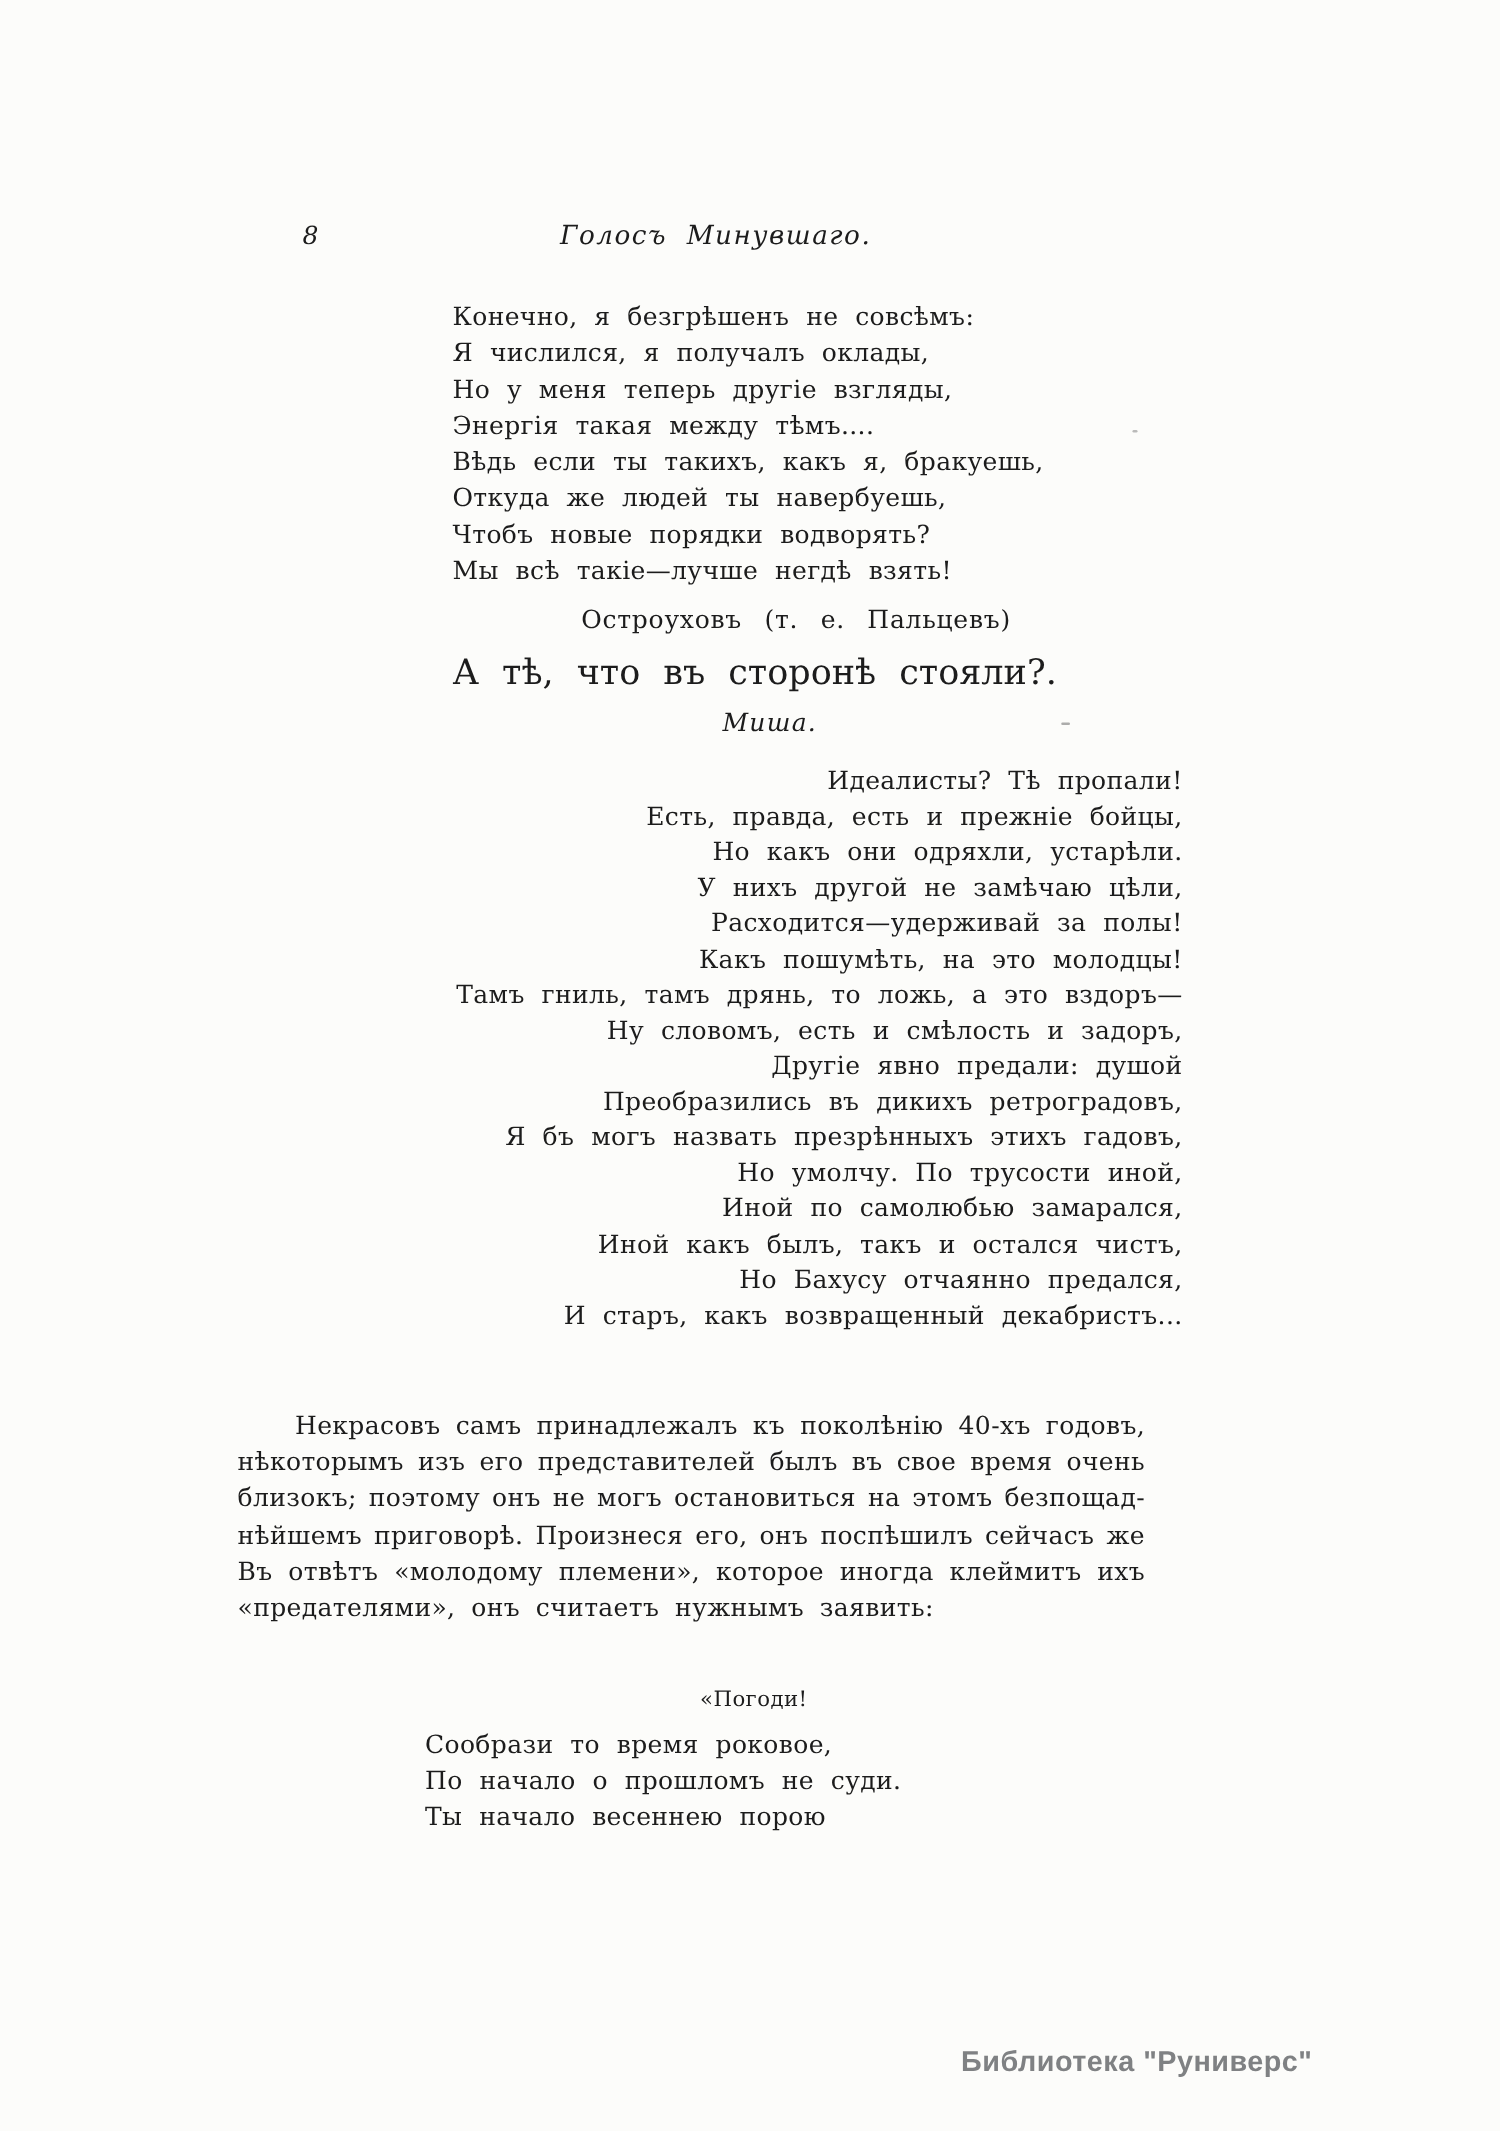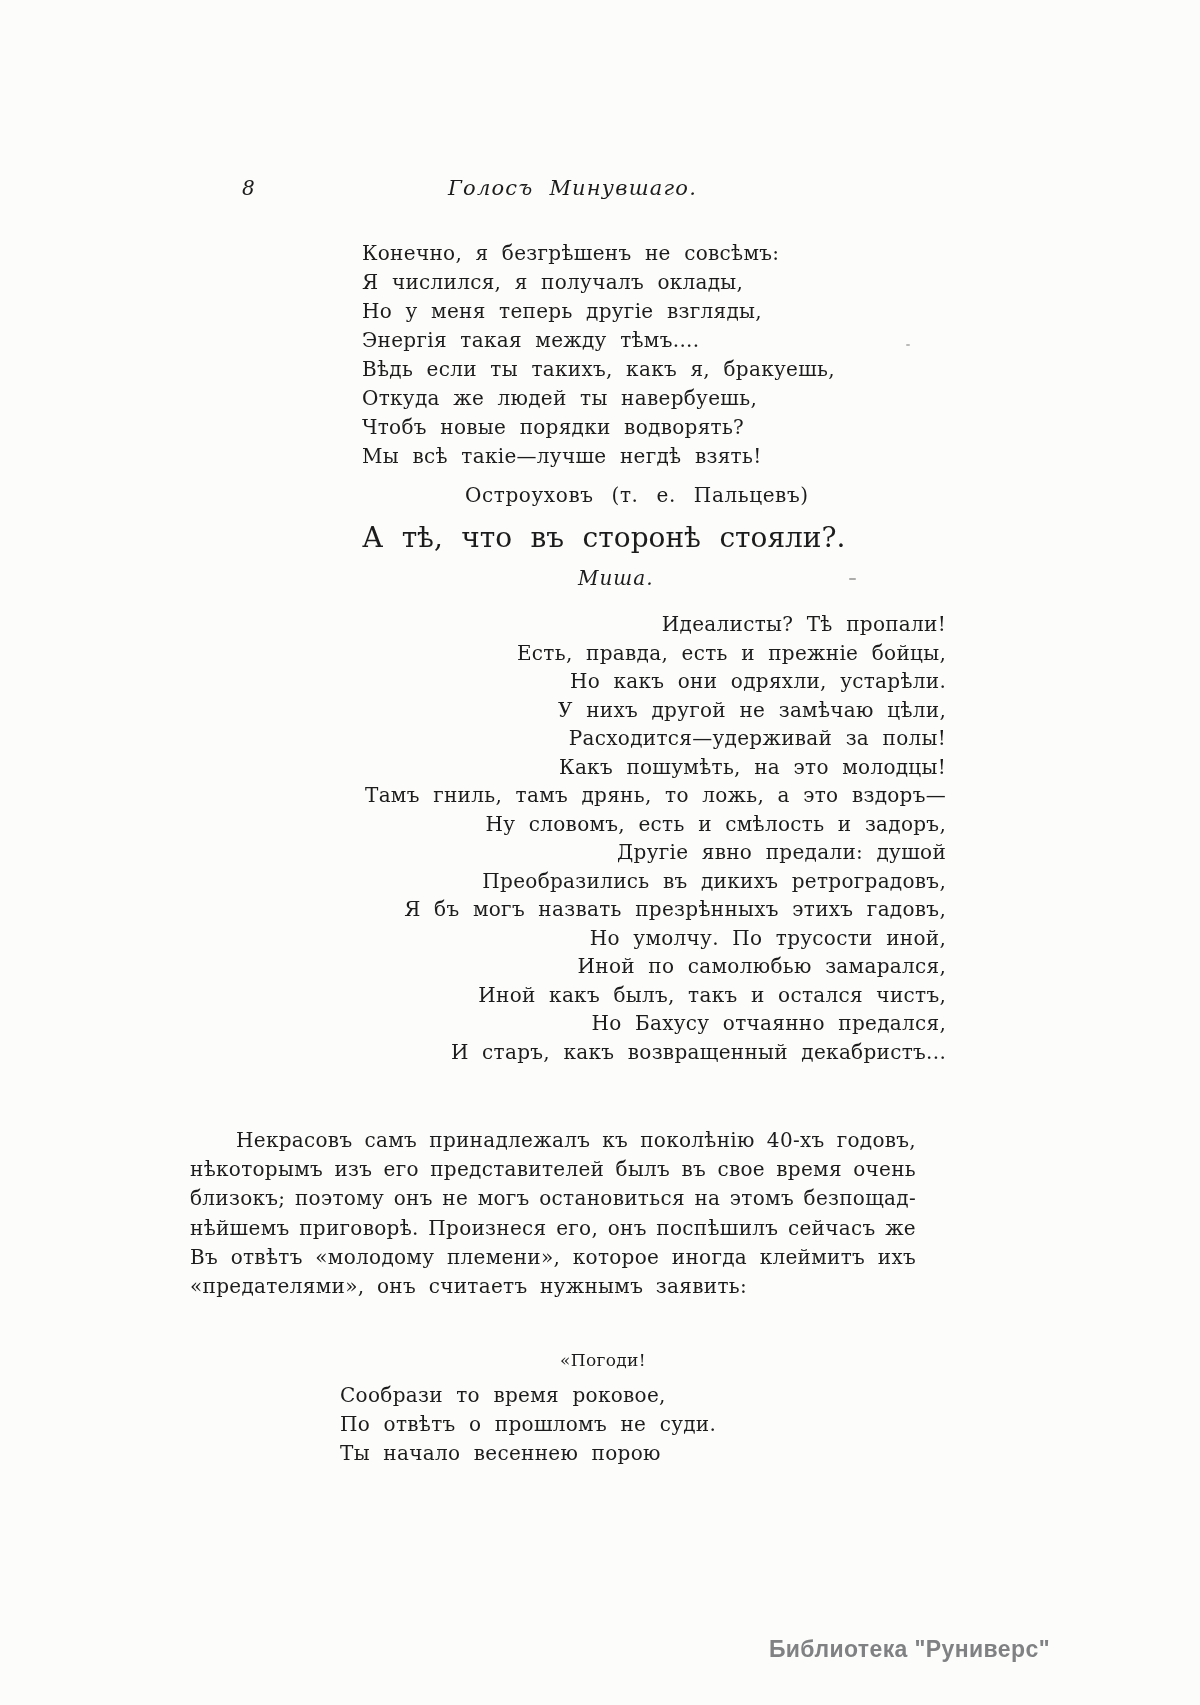--- a/index.html
+++ b/index.html
@@ -127,21 +127,21 @@
       <div class="line">близокъ; поэтому онъ не могъ остановиться на этомъ безпощад-</div>
       <div class="line">нѣйшемъ приговорѣ. Произнеся его, онъ поспѣшилъ сейчасъ же</div>
       <div class="line">Въ отвѣтъ «молодому племени», которое иногда клеймитъ ихъ</div>
       <div class="line">«предателями», онъ считаетъ нужнымъ заявить:</div>
     </div>
 
   <div class="quote-opening">«Погоди!</div>
 
   <div class="verse verse3">
       <div class="line">Сообрази то время роковое,</div>
-      <div class="line">По отвѣтъ о прошломъ не суди.</div>
+      <div class="line">По начало о прошломъ не суди.</div>
       <div class="line">Ты начало весеннею порою</div>
     </div>
 
   <div class="speck speck-a"></div>
   <div class="speck speck-b"></div>
 
   <div class="watermark" style="color: rgb(127, 129, 131);">Библиотека "Руниверс"</div>
 
 </div>
 

